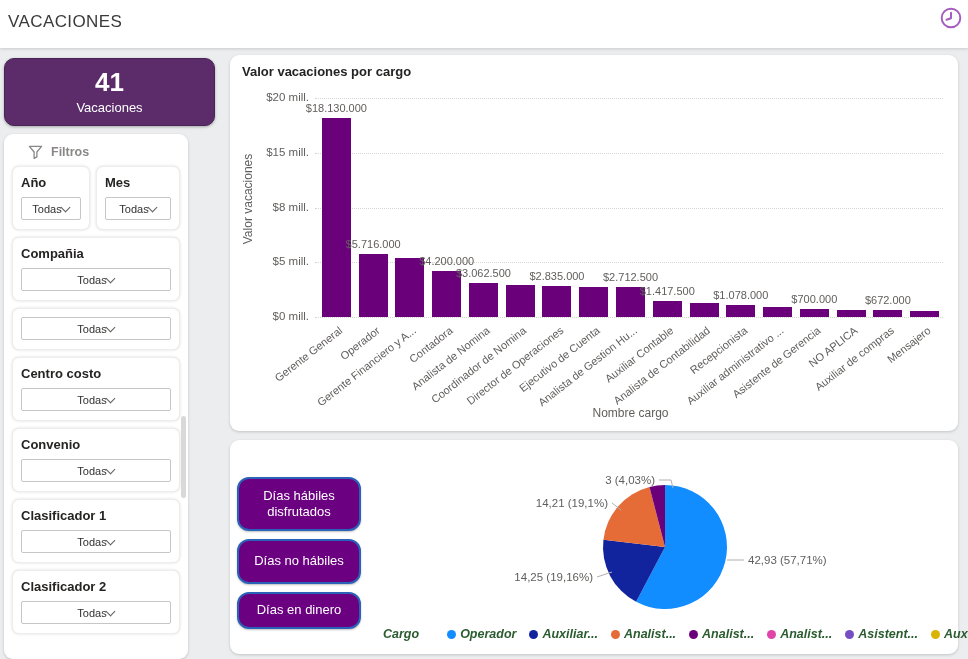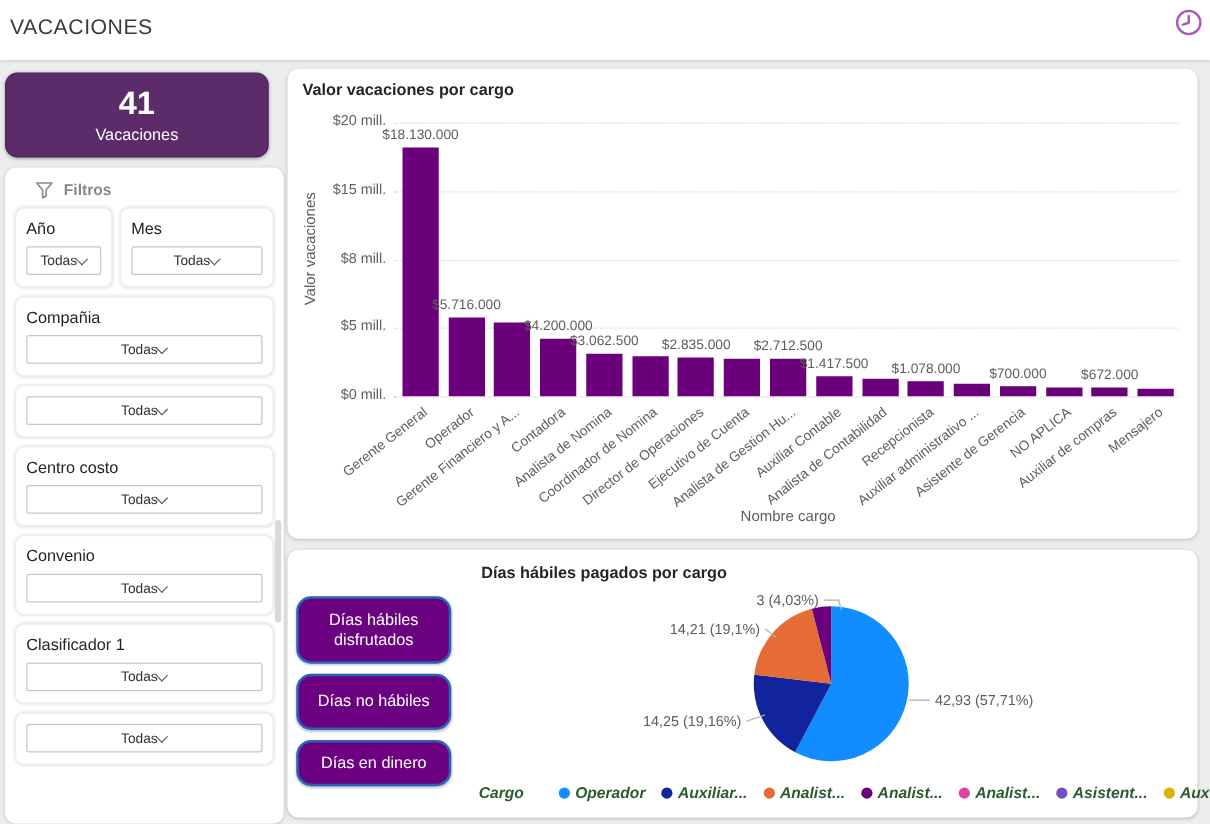--- a/index.html
+++ b/index.html
@@ -26,31 +26,31 @@
   .kpi {
     position:absolute; left:4px; top:58px; width:209px; height:66px;
     background:#5b2c69; border:1px solid #4a2456; border-radius:10px;
     display:flex; flex-direction:column; align-items:center; justify-content:center;
     box-shadow:0 1px 3px rgba(0,0,0,.3); color:#fff;
   }
   .kpi-value { font-size:26px; font-weight:bold; line-height:1.05; }
   .kpi-label { font-size:13px; margin-top:3px; }
 
   
-  .filters { left:4px; top:134px; width:223px; height:525px; overflow:hidden; }
+  .filters { left:4px; top:134px; width:184px; height:525px; overflow:hidden; }
   .fheader { display:flex; align-items:center; gap:8px; padding:11px 0 5px 24px;
     color:#8a8886; font-weight:bold; font-size:12.5px; }
   .fbody { padding:2px 8px 0 8px; }
   .frow { display:flex; gap:6px; margin-bottom:7px; }
   .fcard { background:#fff; border:1px solid #ededed; border-radius:7px;
     box-shadow:0 0 3px rgba(0,0,0,.14); padding:8px 8px 9px; box-sizing:border-box; }
   .fcard.small-a { width:78px; }
   .fcard.small-b { flex:1; }
   .fcard.group { margin-bottom:7px; }
-  .flabel { font-size:13px; font-weight:normal; color:#252423; margin-bottom:7px; }
+  .flabel { font-size:13px; font-weight:bold; color:#252423; margin-bottom:7px; }
   .select {
     border:1px solid #c8c6c4; border-radius:2px; height:21px; background:#fff;
     display:flex; align-items:center; justify-content:center;
     padding:0 7px 0 6px; font-size:11px; color:#323130; cursor:pointer;
   }
   .chev { width:6px; height:6px; border-right:1.3px solid #605e5c; border-bottom:1.3px solid #605e5c;
     transform:rotate(45deg); margin-top:-3px; }
   .fscroll { position:absolute; right:2px; top:282px; width:5px; height:82px;
     background:#d9d9d9; border-radius:3px; }
 
@@ -164,20 +164,21 @@
           </div>
         </div>
         <div class="fcard group">
           <div class="flabel">Clasificador 1</div>
           <div class="select">
             <span>Todas</span>
             <span class="chev"></span>
           </div>
         </div>
         <div class="fcard group">
+          <div class="flabel">Clasificador 2</div>
           <div class="select">
             <span>Todas</span>
             <span class="chev"></span>
           </div>
         </div>
       </div>
   </div>
   <div class="fscroll"></div>
 </div>
 
@@ -275,21 +276,20 @@
       </div>
     </div>
   <div class="xlab-title">Nombre cargo</div>
 </div>
 
 <div class="card piecard">
   <div class="pbtn pbtn1">Días hábiles disfrutados</div>
   <div class="pbtn pbtn2">Días no hábiles</div>
   <div class="pbtn pbtn3">Días en dinero</div>
 
-  <div class="pie-title">Días hábiles pagados por cargo</div>
 
   <svg class="pie-svg" width="570" height="165" viewBox="0 0 570 165">
     <g id="pie-slices">
         <path d="M 285 87 L 285.00 25.00 A 62 62 0 1 1 256.13 141.87 Z" fill="#118dff"></path>
         <path d="M 285 87 L 256.13 141.87 A 62 62 0 0 1 223.43 79.75 Z" fill="#12239e"></path>
         <path d="M 285 87 L 223.43 79.75 A 62 62 0 0 1 269.46 26.98 Z" fill="#e66c37"></path>
         <path d="M 285 87 L 269.46 26.98 A 62 62 0 0 1 285.00 25.00 Z" fill="#6b007b"></path>
       </g>
 
     <polyline points="347,100 364,100" fill="none" stroke="#b3b0ad" stroke-width="1"></polyline>

